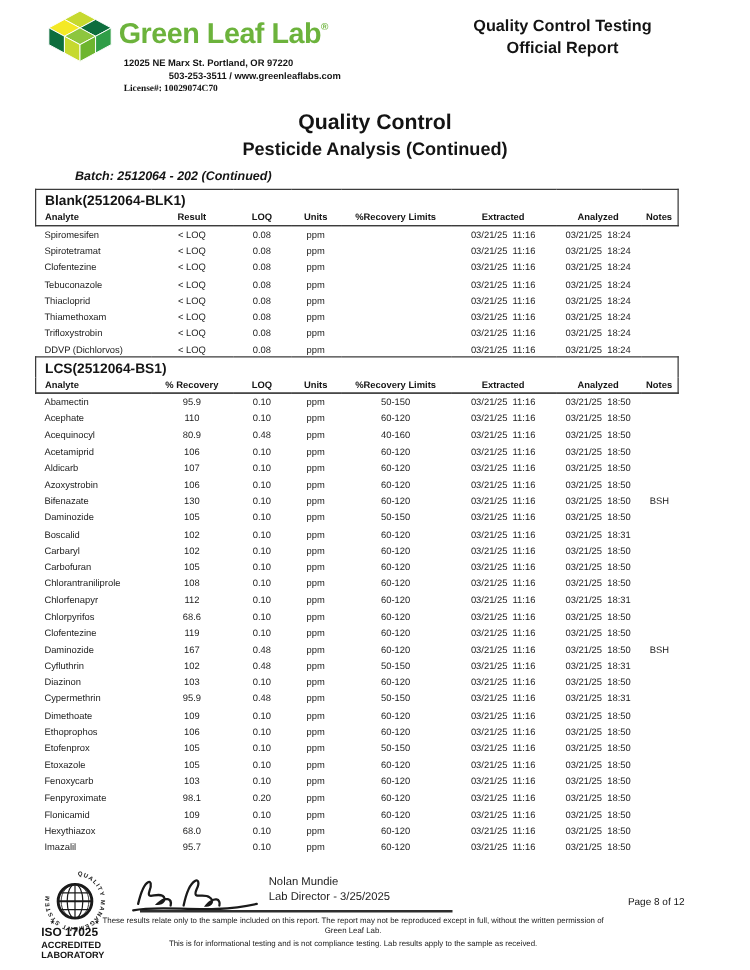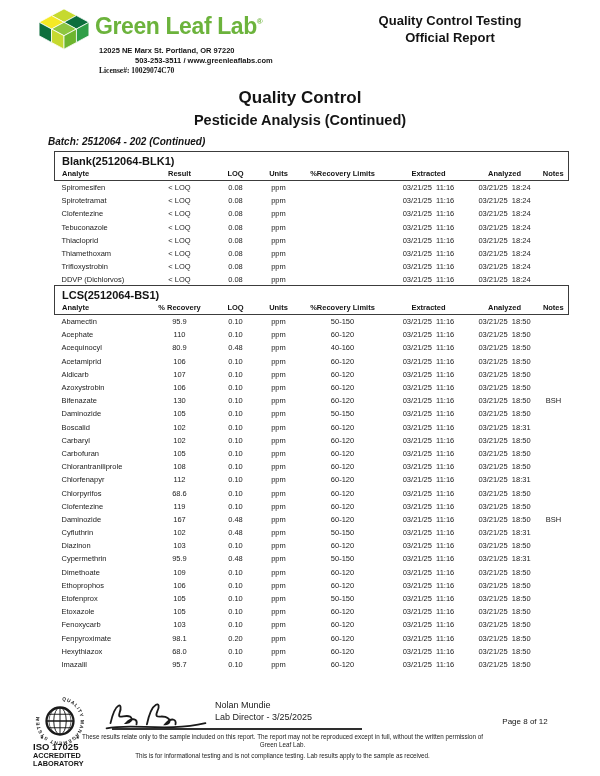--- a/index.html
+++ b/index.html
@@ -16,25 +16,25 @@
   .license{position:absolute;left:99px;top:66px;font-size:7.5px;font-weight:bold;
            font-family:"Liberation Serif",serif;}
   .qct{position:absolute;left:330px;top:12px;width:240px;text-align:center;
        font-size:13px;font-weight:bold;line-height:17px;}
 
   
   .main-title{position:absolute;left:0;top:88px;width:100%;text-align:center;
               font-size:17px;font-weight:bold;}
   .sub-title{position:absolute;left:0;top:112px;width:100%;text-align:center;
              font-size:14.5px;font-weight:bold;}
-  .batch{position:absolute;left:48px;top:136px;font-size:10px;font-weight:bold;
+  .batch{position:absolute;left:60px;top:136px;font-size:10px;font-weight:bold;
          font-style:italic;}
 
   
-  table.qc{position:absolute;left:54px;border-collapse:collapse;table-layout:fixed;
+  table.qc{position:absolute;left:28px;border-collapse:collapse;table-layout:fixed;
            width:514px;}
   table.qc th,table.qc td{padding:0;white-space:pre;overflow:visible;}
   tr.ttl th{font-size:11px;text-align:left;padding:3px 0 1px 7px;
             border:1.6px solid #3c3c3c;border-bottom:none;}
   tr.cols th{font-size:7.5px;font-weight:bold;text-align:center;
              padding:1px 0 2px 0;border-bottom:1.6px solid #3c3c3c;}
   tr.cols th:first-child{text-align:left;padding-left:7px;border-left:1.6px solid #3c3c3c;margin-top:15px;}
   tr.cols th:last-child{border-right:1.6px solid #3c3c3c;}
   table.qc tbody td{font-size:7.5px;height:13.2px;text-align:center;color:#1c1c1c;}
   table.qc tbody td.al{text-align:left;padding-left:7px;}
@@ -466,20 +466,30 @@
           <td class="al">Fenpyroximate</td>
           <td>98.1</td>
           <td>0.20</td>
           <td>ppm</td>
           <td>60-120</td>
           <td>03/21/25  11:16</td>
           <td>03/21/25  18:50</td>
           <td></td>
         </tr>
         <tr>
+          <td class="al">Flonicamid</td>
+          <td>109</td>
+          <td>0.10</td>
+          <td>ppm</td>
+          <td>60-120</td>
+          <td>03/21/25  11:16</td>
+          <td>03/21/25  18:50</td>
+          <td></td>
+        </tr>
+        <tr>
           <td class="al">Hexythiazox</td>
           <td>68.0</td>
           <td>0.10</td>
           <td>ppm</td>
           <td>60-120</td>
           <td>03/21/25  11:16</td>
           <td>03/21/25  18:50</td>
           <td></td>
         </tr>
         <tr>

